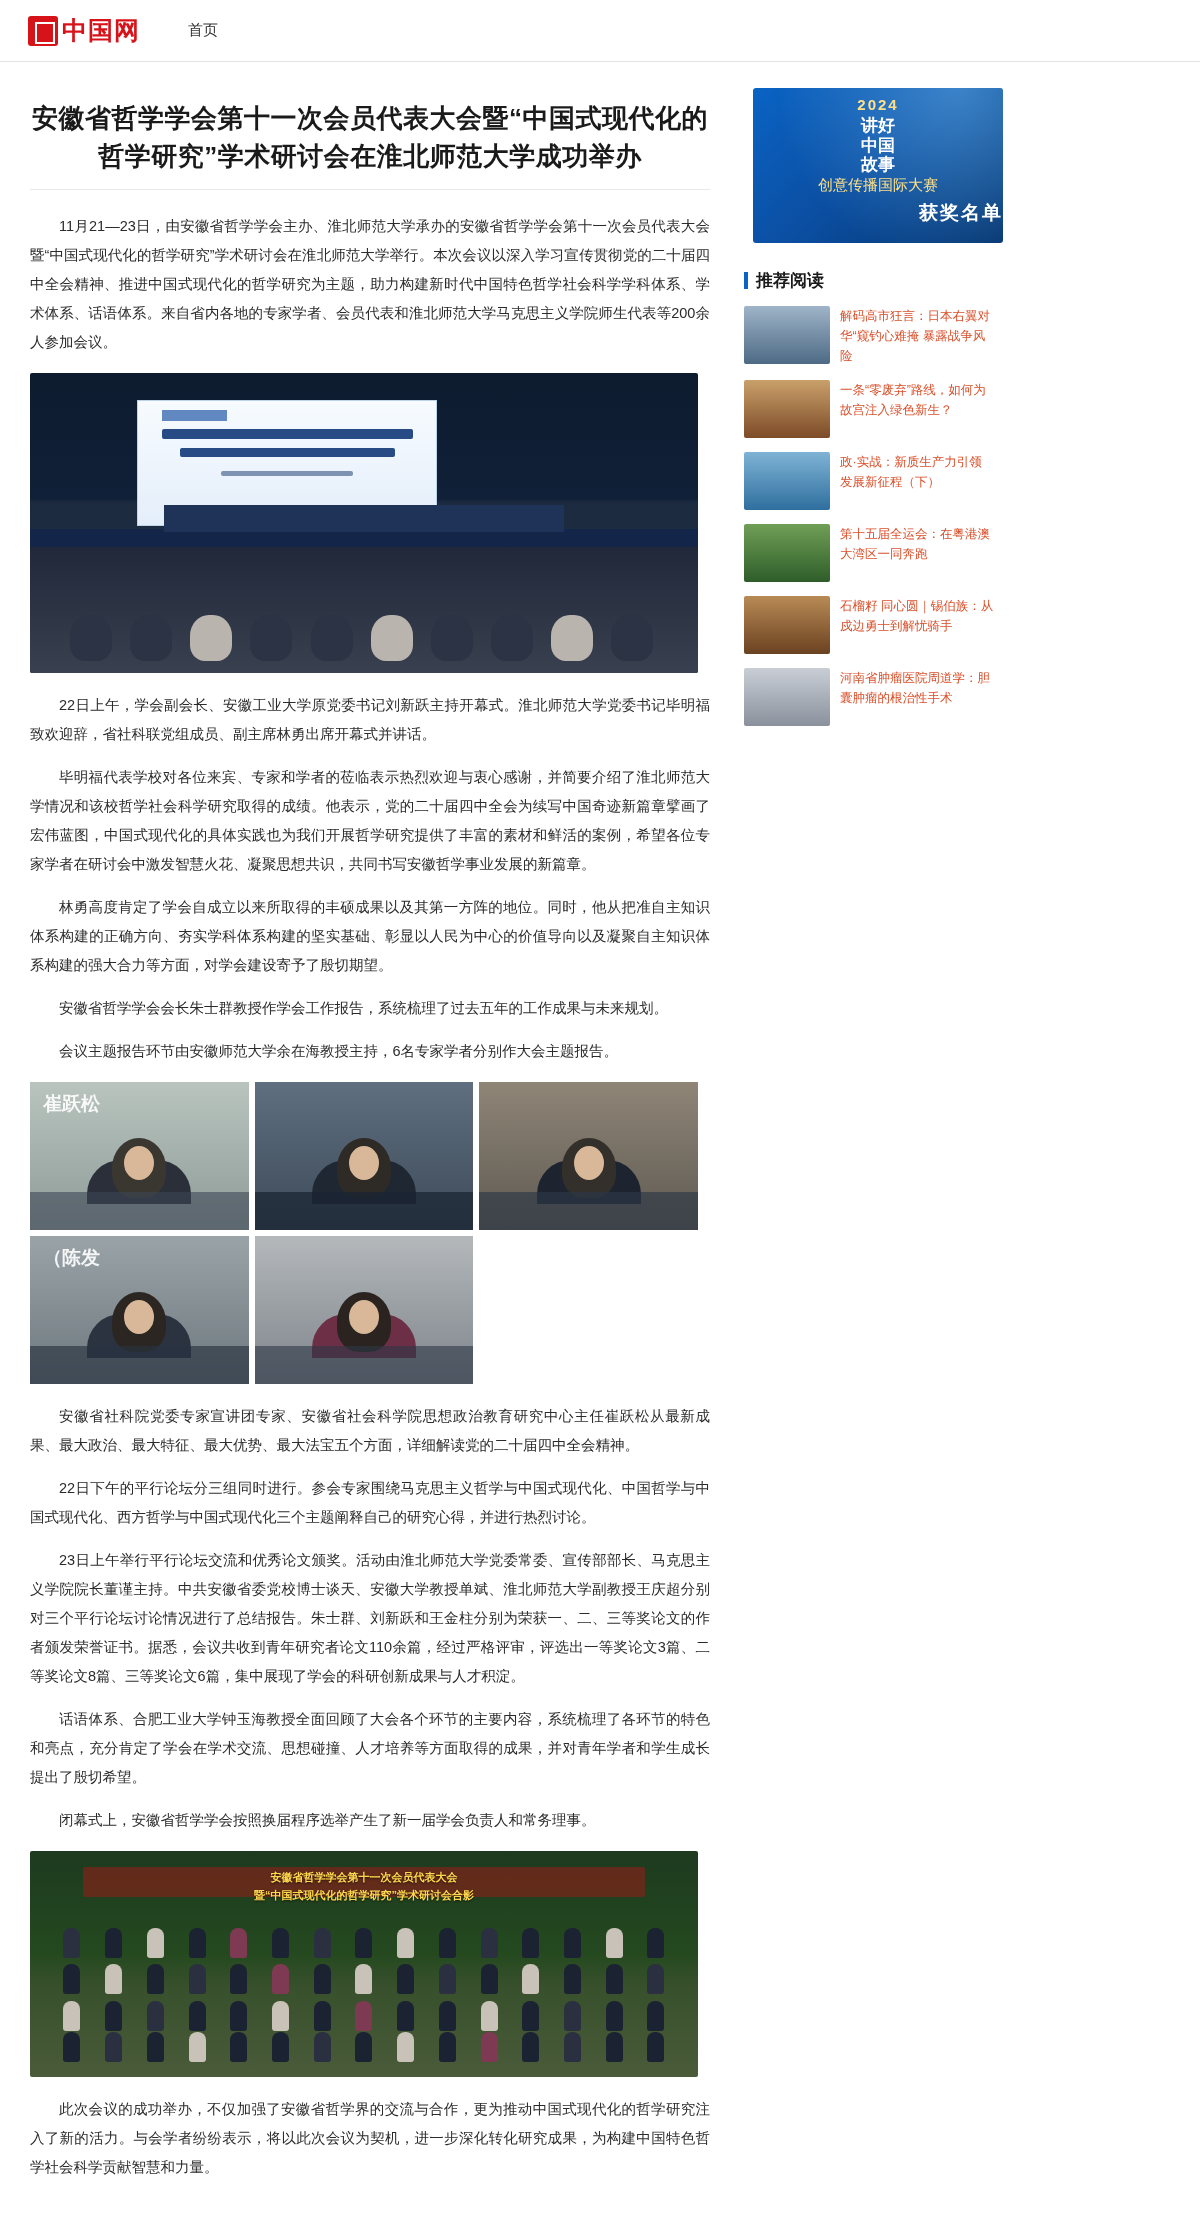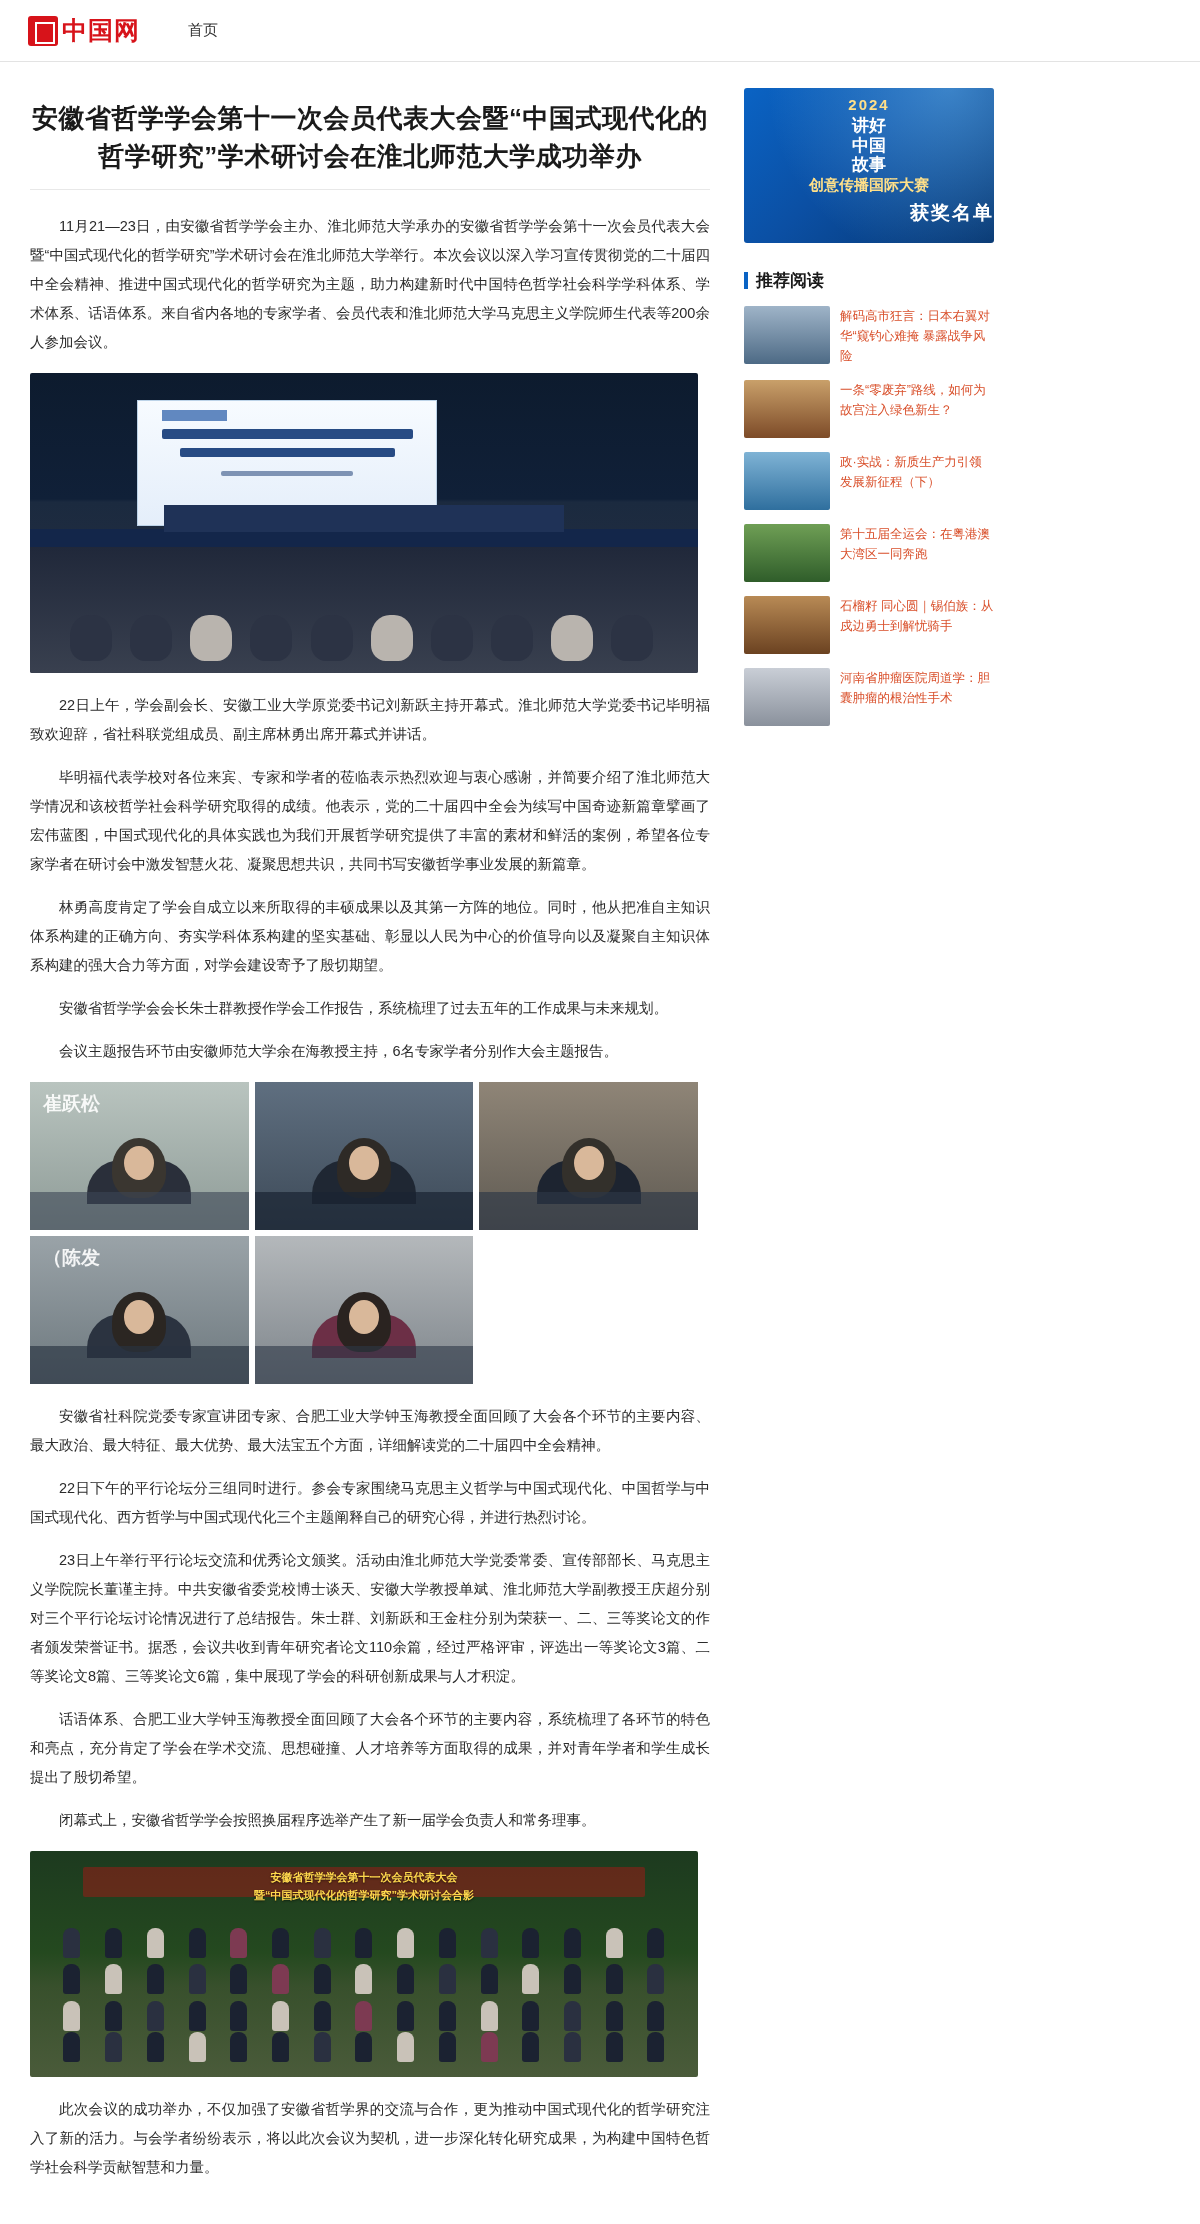--- a/index.html
+++ b/index.html
@@ -247,40 +247,41 @@
   .group .rowp span.c { background:#7d3a52; }
   .group .rowp span.w { background:#c9c2b8; }
 
   
   .ad {
     width:250px; height:155px;
     border-radius:3px;
     position:relative;
     overflow:hidden;
     background:linear-gradient(135deg,#0a63c4 0%,#0b4fa3 45%,#06356f 100%);
+    margin-left:9px;
   }
   .ad .glow{
     position:absolute; left:-30%; top:-50%;
     width:160%; height:160%;
     background:radial-gradient(circle at 70% 30%, rgba(120,200,255,.45), transparent 55%);
   }
   .ad .y2024{
     position:absolute; top:8px; left:0; right:0;
     text-align:center; color:#ffe089;
     font-size:15px; font-weight:bold; letter-spacing:2px;
   }
   .ad .mid{
     position:absolute; top:28px; left:0; right:0;
     text-align:center; color:#fff;
     font-size:17px; font-weight:bold; line-height:1.15;
   }
   .ad .l3{
     position:absolute; top:88px; left:0; right:0;
     text-align:center; color:#ffe089;
-    font-size:15px; font-weight:bold;
+    font-size:15px; font-weight:normal;
   }
   .ad .l4{
     position:absolute; top:112px; left:0; right:0;
     text-align:right; color:#fff;
     font-size:19px; font-weight:bold; letter-spacing:2px;
   }
 
   .side-head {
     display:flex; align-items:center;
     gap:8px;
@@ -402,21 +403,21 @@
             <div class="cell" style="background:linear-gradient(#b4b8bb,#7e858b)">
               <div class="body" style="background:#6c2f46"></div>
               <div class="person" style="background:#2a2320"></div>
               <div class="face"></div>
               <div class="desk" style="background:rgba(45,55,70,.6)"></div>
             </div>
 
           </div>
         </figure>
 
-        <p>安徽省社科院党委专家宣讲团专家、合肥工业大学钟玉海教授全面回顾了大会各个环节的主要内容、最大政治、最大特征、最大优势、最大法宝五个方面，详细解读党的二十届四中全会精神。</p>
+        <p>安徽省社科院党委专家宣讲团专家、安徽省社会科学院思想政治教育研究中心主任崔跃松从最新成果、最大政治、最大特征、最大优势、最大法宝五个方面，详细解读党的二十届四中全会精神。</p>
         <p>22日下午的平行论坛分三组同时进行。参会专家围绕马克思主义哲学与中国式现代化、中国哲学与中国式现代化、西方哲学与中国式现代化三个主题阐释自己的研究心得，并进行热烈讨论。</p>
         <p>23日上午举行平行论坛交流和优秀论文颁奖。活动由淮北师范大学党委常委、宣传部部长、马克思主义学院院长董谨主持。中共安徽省委党校博士谈天、安徽大学教授单斌、淮北师范大学副教授王庆超分别对三个平行论坛讨论情况进行了总结报告。朱士群、刘新跃和王金柱分别为荣获一、二、三等奖论文的作者颁发荣誉证书。据悉，会议共收到青年研究者论文110余篇，经过严格评审，评选出一等奖论文3篇、二等奖论文8篇、三等奖论文6篇，集中展现了学会的科研创新成果与人才积淀。</p>
         <p>话语体系、合肥工业大学钟玉海教授全面回顾了大会各个环节的主要内容，系统梳理了各环节的特色和亮点，充分肯定了学会在学术交流、思想碰撞、人才培养等方面取得的成果，并对青年学者和学生成长提出了殷切希望。</p>
         <p>闭幕式上，安徽省哲学学会按照换届程序选举产生了新一届学会负责人和常务理事。</p>
 
         <figure>
           <div class="photo group">
             <div class="gbanner"></div>
             <div class="gtext">
               <div>安徽省哲学学会第十一次会员代表大会</div>

